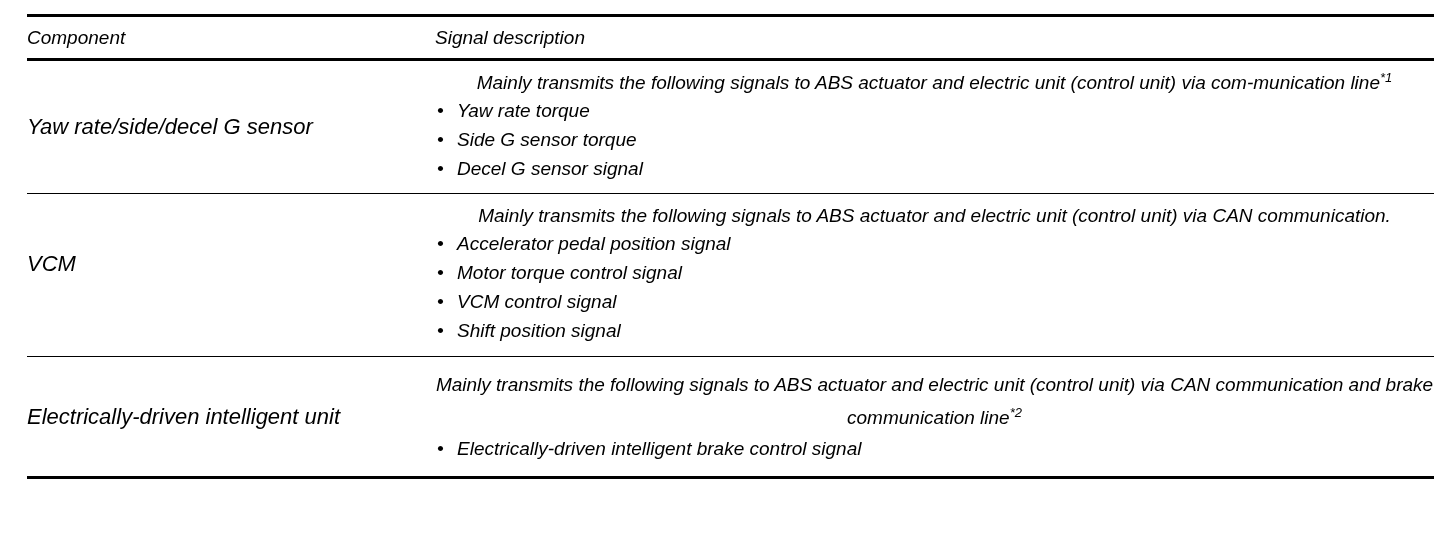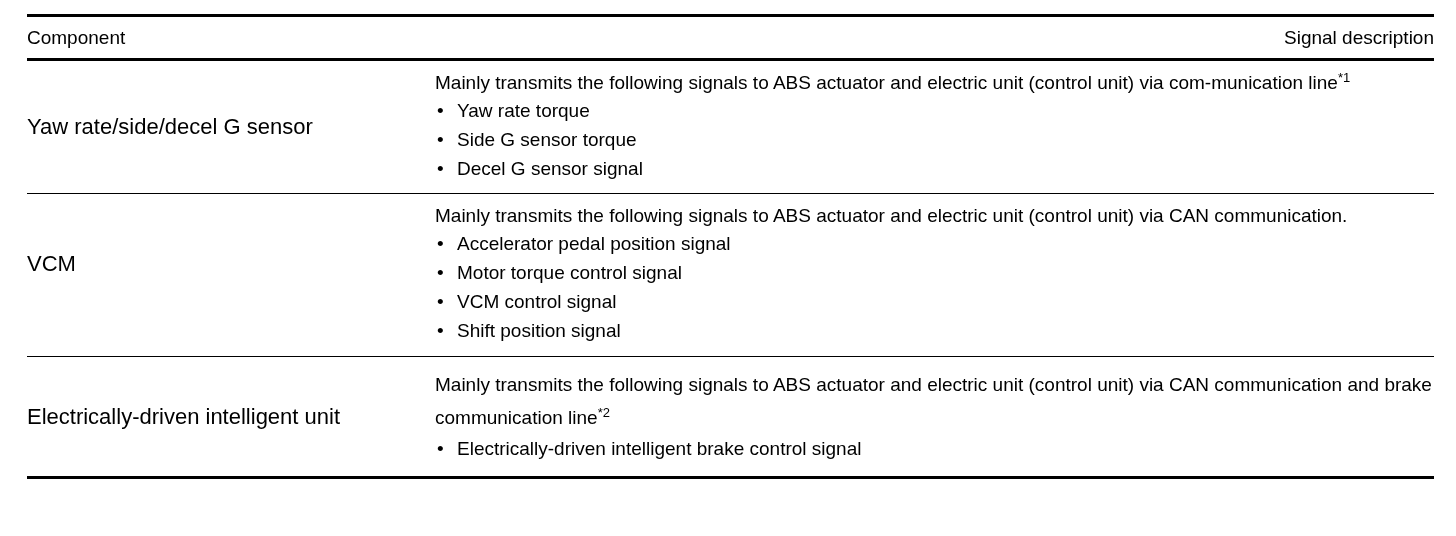--- a/index.html
+++ b/index.html
@@ -14,20 +14,21 @@
     font-family: "Liberation Sans", sans-serif;
     color: #000000;
     -webkit-font-smoothing: none;
   }
 
   .page {
     position: relative;
     width: 1456px;
     height: 399px;
     box-sizing: border-box;
+    font-style: italic;
   }
 
   
   .sig-table {
     position: absolute;
     left: 27px;
     top: 14px;
     width: 1407px;
     border-collapse: collapse;
     table-layout: fixed;
@@ -59,21 +60,21 @@
     height: 41px;
     font-weight: normal;
     font-size: 19px;
     line-height: 41px;
   }
   .th-component {
     text-align: left;
     padding-left: 12px;
   }
   .th-description {
-    text-align: right;
+    text-align: left;
   }
 
   
   .cell-component {
     font-size: 22px;
     padding-left: 12px;
     padding-right: 8px;
   }
   .component-label {
     display: block;
@@ -82,21 +83,21 @@
   .cell-description {
     font-size: 19px;
     padding-left: 12px;
     padding-right: 10px;
   }
 
   .desc-intro {
     margin: 0;
     font-size: 19px;
     line-height: 26px;
-    text-align: left;
+    text-align: center;
   }
 
   .desc-list {
     list-style: none;
     margin: 0;
     padding: 0;
   }
   .desc-list li {
     position: relative;
     padding-left: 22px;

